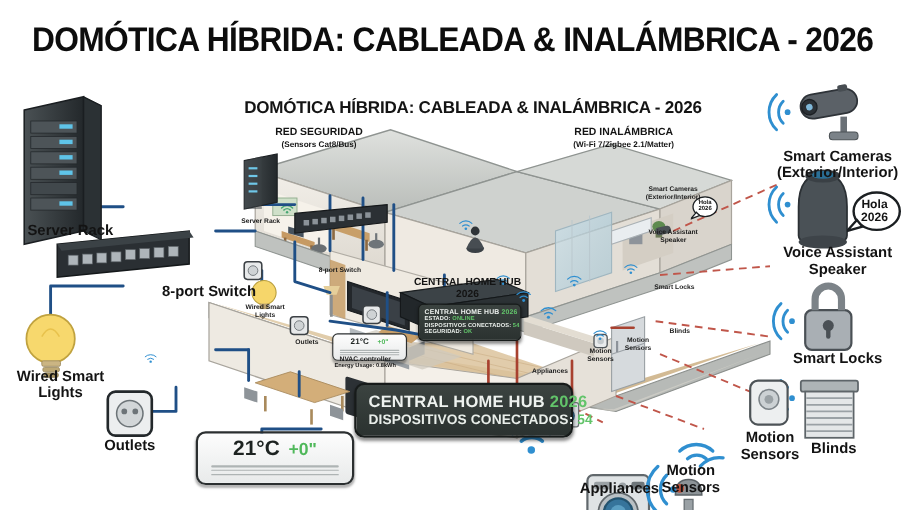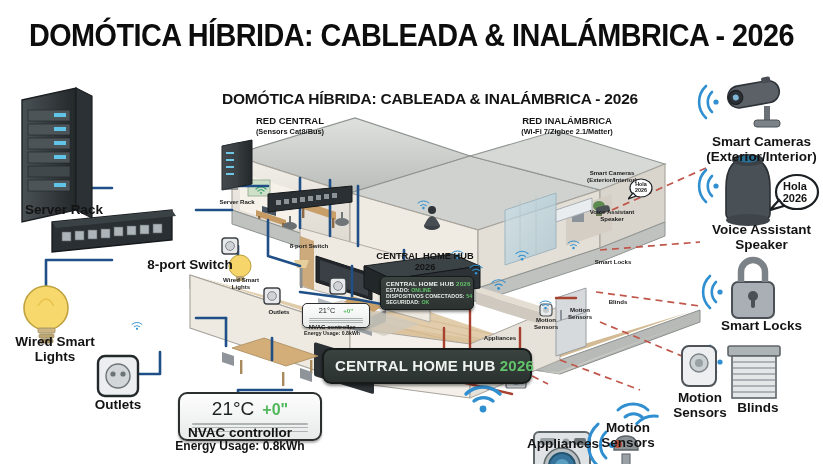--- a/index.html
+++ b/index.html
@@ -36,41 +36,41 @@
 
   
   .ilabel{font-size:6.1px;font-weight:bold;line-height:7px;color:#1a1a1a;}
   .ilabel.t5{font-size:5.2px;line-height:6px;}
 
   
   .hubpanel{
     background:linear-gradient(#3b4340,#2b3230);
     border:2px solid #171b1a;border-radius:9px;
     box-shadow:0 2px 3px rgba(0,0,0,.45);
-    padding:7px 15px 8px 11px;
+    padding:7px 4px 8px 11px;
     font-family:"Liberation Sans Narrow","Liberation Sans",sans-serif;
   }
   .hubpanel .ht{font-size:15px;font-weight:bold;color:#eef2ef;letter-spacing:.2px;white-space:nowrap;}
   .hubpanel .ht .yr{color:#62c46a;}
   .hubpanel .hr{font-size:12.5px;font-weight:bold;color:#e9eeea;white-space:nowrap;letter-spacing:.1px;}
   .hubpanel .hr .v{color:#62c46a;}
 
   .hubpanel.mini{padding:3px 5px 4px 5px;border-radius:5px;border-width:1.4px;}
   .hubpanel.mini .ht{font-size:6.2px;}
   .hubpanel.mini .hr{font-size:5.2px;}
 
   
   .thermo{
     background:linear-gradient(#fdfdfd,#e8eaea);
     border:2px solid #2b2f30;border-radius:9px;
     box-shadow:0 2px 2px rgba(0,0,0,.3);
     padding:4px 10px 5px 10px;
   }
   .thermo .rowtop{display:flex;align-items:baseline;justify-content:center;gap:8px;}
-  .thermo .temp{font-size:19px;font-weight:normal;color:#1d2321;}
+  .thermo .temp{font-size:19px;font-weight:bold;color:#1d2321;}
   .thermo .delta{font-size:16px;font-weight:bold;color:#4fb85a;}
   .thermo .vent{margin-top:3px;}
   .thermo .vent i{display:block;height:1.6px;background:#aeb4b4;margin:2.2px 2px;border-radius:2px;}
   .thermo.mini{padding:2px 5px 3px 5px;border-radius:5px;border-width:1.2px;}
   .thermo.mini .temp{font-size:7.4px;}
   .thermo.mini .delta{font-size:6.2px;}
   .thermo.mini .vent i{height:.9px;margin:1px 1px;}
 </style>
 </head>
 <body>
@@ -533,21 +533,21 @@
     </g>
     <g fill="none" stroke="#2f8fd0" stroke-width="3" stroke-linecap="round">
       <path d="M618 350 a22 22 0 0 1 30 0"></path>
       <path d="M625 357 a13 13 0 0 1 17 0"></path>
     </g>
   </svg>
 
   <div class="abs ctr" id="inner-title">DOMÓTICA HÍBRIDA: CABLEADA &amp; INALÁMBRICA - 2026</div>
 
   <div class="abs ctr netlabel" style="left:222px;top:115px;width:136px;">
-    <div>RED CENTRAL</div>
+    <div>RED SEGURIDAD</div>
     <div class="sub">(Sensors Cat8/Bus)</div>
   </div>
   <div class="abs ctr netlabel" style="left:492px;top:115px;width:150px;">
     <div>RED INALÁMBRICA</div>
     <div class="sub">(Wi-Fi 7/Zigbee 2.1/Matter)</div>
   </div>
 
   <div class="abs" style="left:770px;top:172px;width:50px;height:44px;">
     <svg width="50" height="44" viewBox="0 0 50 44">
       <ellipse cx="27" cy="20" rx="21" ry="17" fill="#ffffff" stroke="#1b1f22" stroke-width="2.2"></ellipse>
@@ -568,20 +568,24 @@
       <div>Hola</div>
       <div>2026</div>
     </div>
   </div>
 
   <div class="abs hubpanel" style="left:322px;top:348px;width:180px;">
     <div class="ht">
       <span>CENTRAL HOME HUB</span>
       <span class="yr">2026</span>
     </div>
+    <div class="hr">
+      <span>DISPOSITIVOS CONECTADOS:</span>
+      <span class="v">54</span>
+    </div>
   </div>
 
   <div class="abs ctr" style="left:370px;top:251px;width:110px;font-size:9.3px;font-weight:bold;line-height:11px;color:#141414;">
     <div>CENTRAL HOME HUB</div>
     <div>2026</div>
   </div>
 
   <div class="abs hubpanel mini" style="left:380px;top:276px;width:82px;">
     <div class="ht">
       <span>CENTRAL HOME HUB</span>
@@ -605,24 +609,20 @@
     <div class="rowtop">
       <span class="temp">21°C</span>
       <span class="delta">+0"</span>
     </div>
     <div class="vent">
         <i></i>
         <i></i>
         <i></i>
       </div>
   </div>
-  <div class="abs ctr" style="left:150px;top:425px;width:180px;">
-    <div class="olabel">NVAC controllor</div>
-    <div class="olabel small">Energy Usage: 0.8kWh</div>
-  </div>
 
   <div class="abs thermo mini" style="left:302px;top:303px;width:56px;">
     <div class="rowtop">
       <span class="temp">21°C</span>
       <span class="delta">+0"</span>
     </div>
     <div class="vent">
         <i></i>
         <i></i>
         <i></i>

